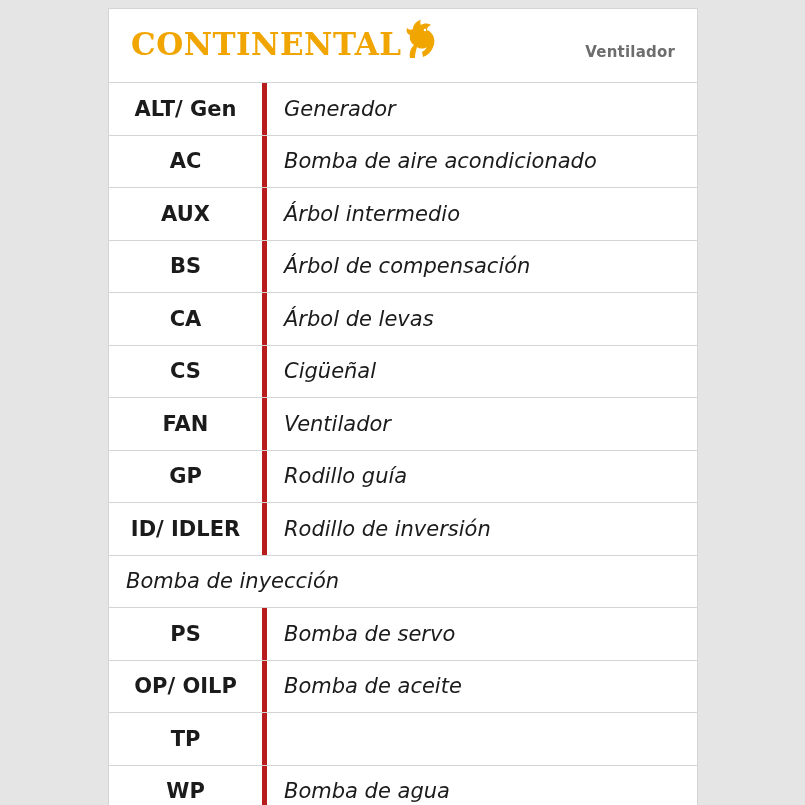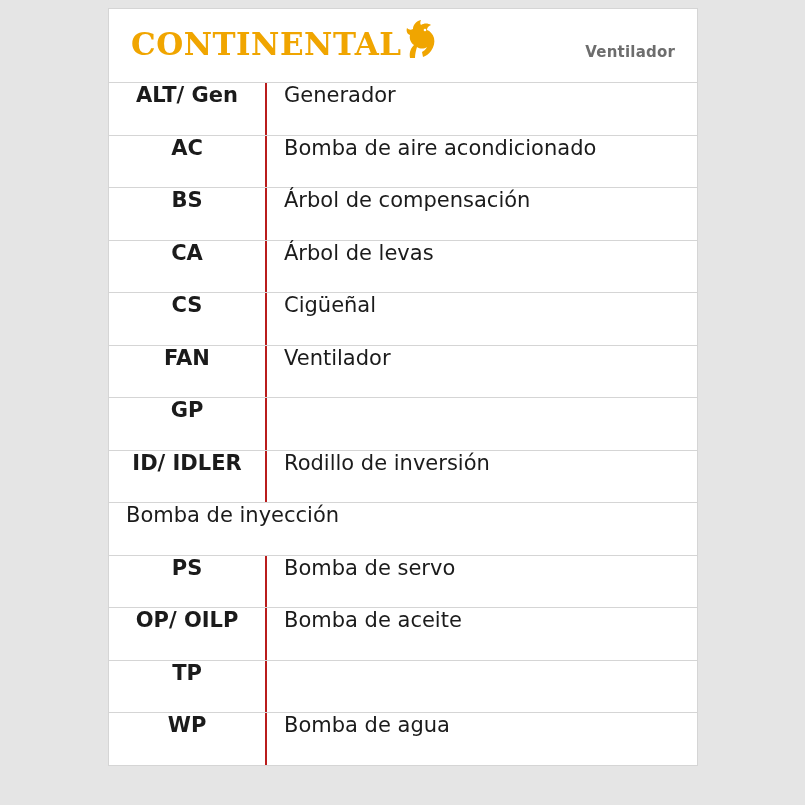--- a/index.html
+++ b/index.html
@@ -76,42 +76,43 @@
   .row {
     display: flex;
     height: 51.5px;
     border-bottom: 1px solid #d5d5d5;
     background: #ffffff;
   }
 
   .cell-abbr {
     width: 158px;
     min-width: 158px;
-    border-right: 2px solid #b91c1c;
-    display: flex;
-    align-items: flex-start;
+    border-right: 5px solid #b91c1c;
+    display: flex;
+    align-items: center;
     justify-content: center;
     box-sizing: border-box;
     padding: 0 6px;
   }
 
   .cell-abbr span {
     font-family: "DejaVu Sans", sans-serif;
     font-weight: bold;
     font-size: 21px;
     color: #1b1b1b;
     white-space: nowrap;
   }
 
   .cell-term {
     flex: 1;
     display: flex;
-    align-items: flex-start;
+    align-items: center;
     box-sizing: border-box;
     padding-left: 17px;
+    font-style: italic;
   }
 
   .cell-term span {
     font-family: "DejaVu Sans", sans-serif;
     font-size: 21px;
     color: #1b1b1b;
     white-space: nowrap;
   }
 </style>
 </head>
@@ -145,20 +146,28 @@
 
     <div class="row">
       <div class="cell-abbr">
           <span>AC</span>
         </div>
       <div class="cell-term">
           <span>Bomba de aire acondicionado</span>
         </div>
     </div>
 
+    <div class="row">
+      <div class="cell-abbr">
+          <span>AUX</span>
+        </div>
+      <div class="cell-term">
+          <span>Árbol intermedio</span>
+        </div>
+    </div>
 
     <div class="row">
       <div class="cell-abbr">
           <span>BS</span>
         </div>
       <div class="cell-term">
           <span>Árbol de compensación</span>
         </div>
     </div>
 
@@ -185,20 +194,23 @@
           <span>FAN</span>
         </div>
       <div class="cell-term">
           <span>Ventilador</span>
         </div>
     </div>
 
     <div class="row">
       <div class="cell-abbr">
           <span>GP</span>
+        </div>
+      <div class="cell-term">
+          <span>Rodillo guía</span>
         </div>
     </div>
 
     <div class="row">
       <div class="cell-abbr">
           <span>ID/ IDLER</span>
         </div>
       <div class="cell-term">
           <span>Rodillo de inversión</span>
         </div>

